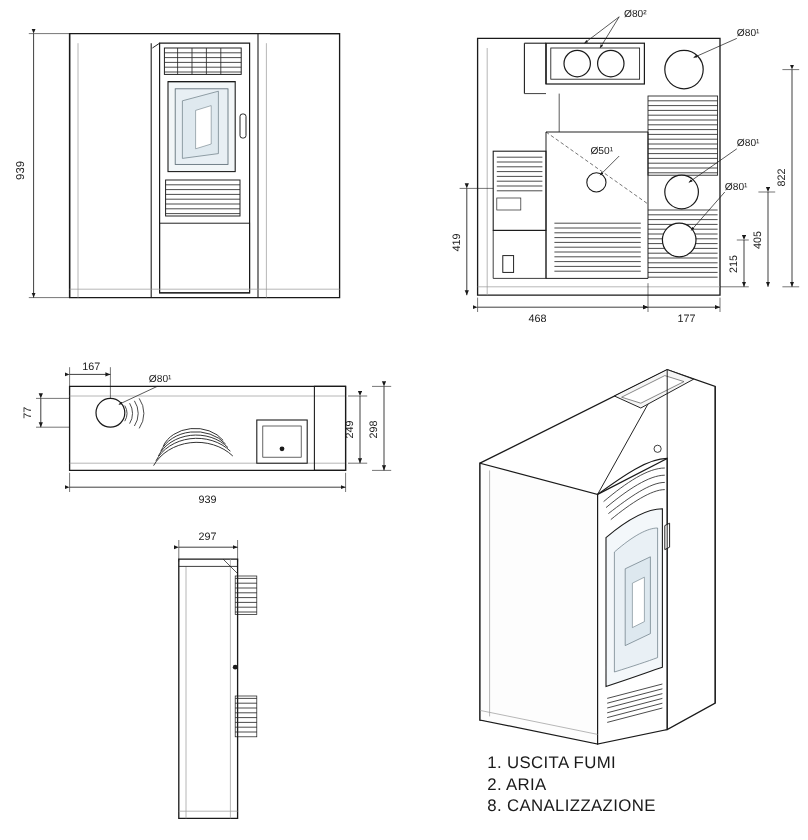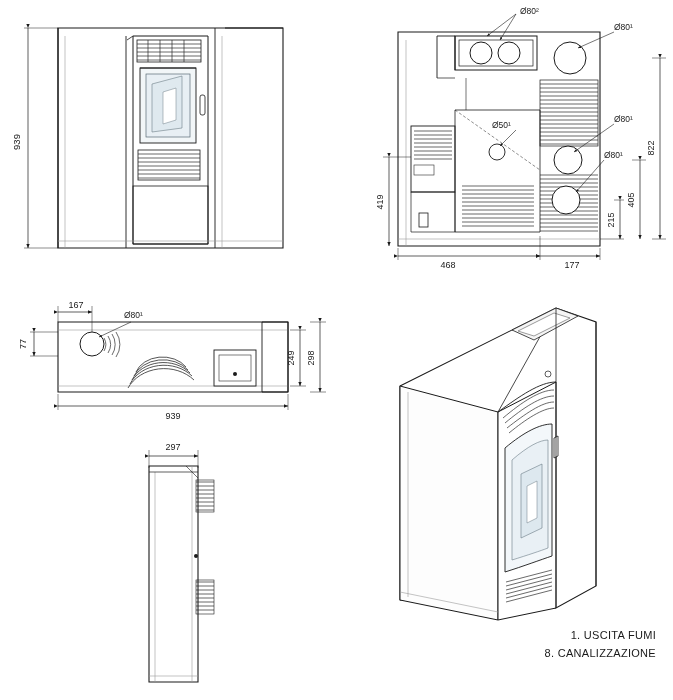--- a/index.html
+++ b/index.html
@@ -24,25 +24,24 @@
     position: absolute;
     left: 0; top: 0;
     width: 673px;
     height: 700px;
   }
   .legend {
     position: absolute;
     left: 406px;
     top: 626px;
     width: 250px;
-    font-size: 11px;
+    font-size: 14px;
     letter-spacing: 0.3px;
     line-height: 18px;
     color: #1a1a1a;
-    text-align: right;
   }
   .legend div {
     white-space: nowrap;
   }
 </style>
 </head>
 <body>
 
 <div class="stage">
 
@@ -428,16 +427,17 @@
 
       <line x1="556" y1="308" x2="556" y2="608" stroke="#1a1a1a" stroke-width="0.8"></line>
       <line x1="596" y1="322" x2="596" y2="586" stroke="#1a1a1a" stroke-width="0.8"></line>
       <line x1="408" y1="392" x2="408" y2="597" stroke="#9a9a9a" stroke-width="0.6"></line>
       <line x1="400" y1="592" x2="498" y2="612" stroke="#9a9a9a" stroke-width="0.6"></line>
     </g>
   </svg>
 
   <div class="legend">
     <div>1. USCITA FUMI</div>
+    <div>2. ARIA</div>
     <div>8. CANALIZZAZIONE</div>
   </div>
 
 </div>
 
 </body></html>

